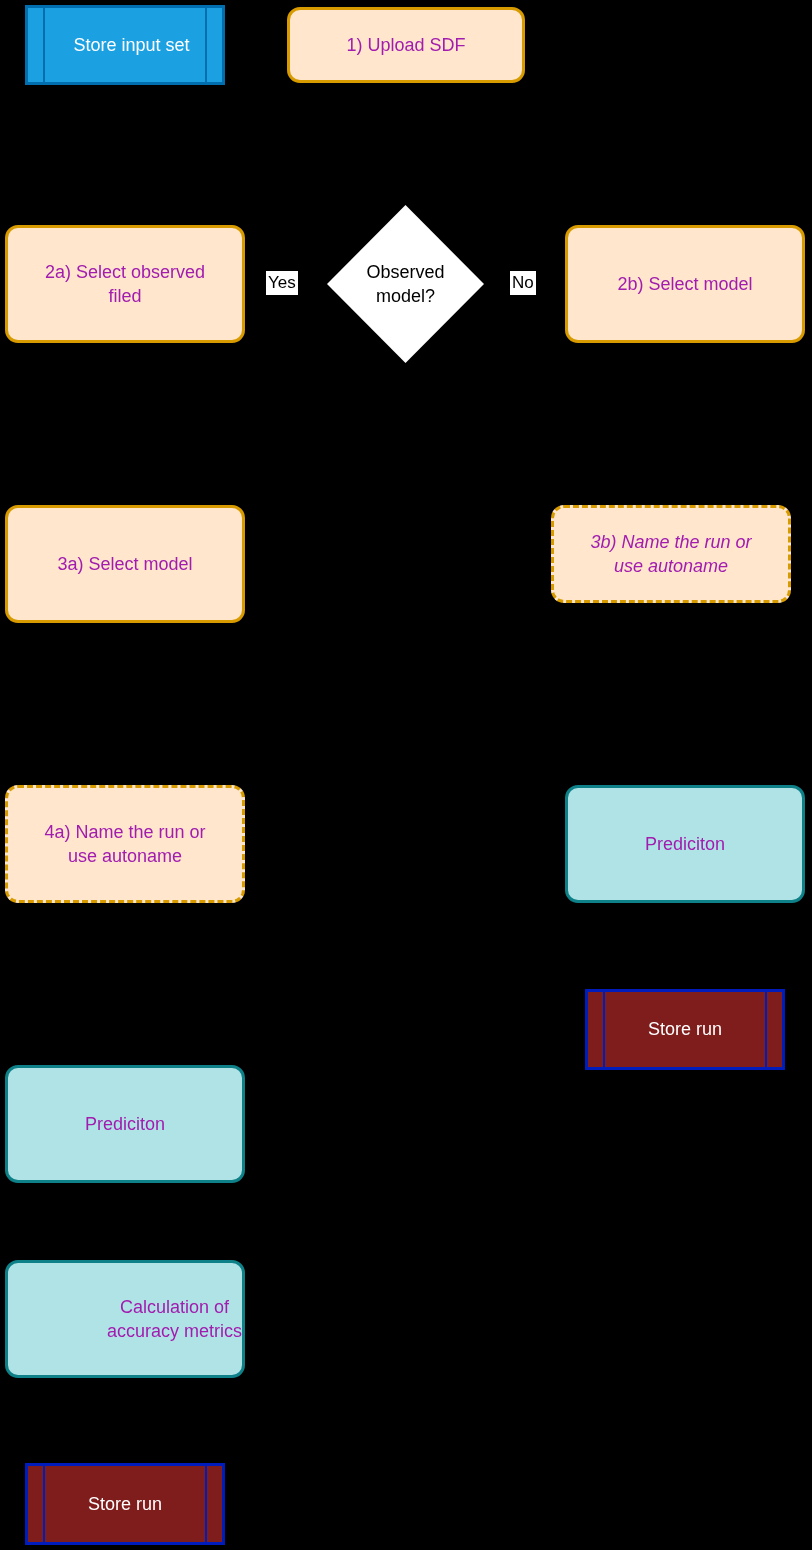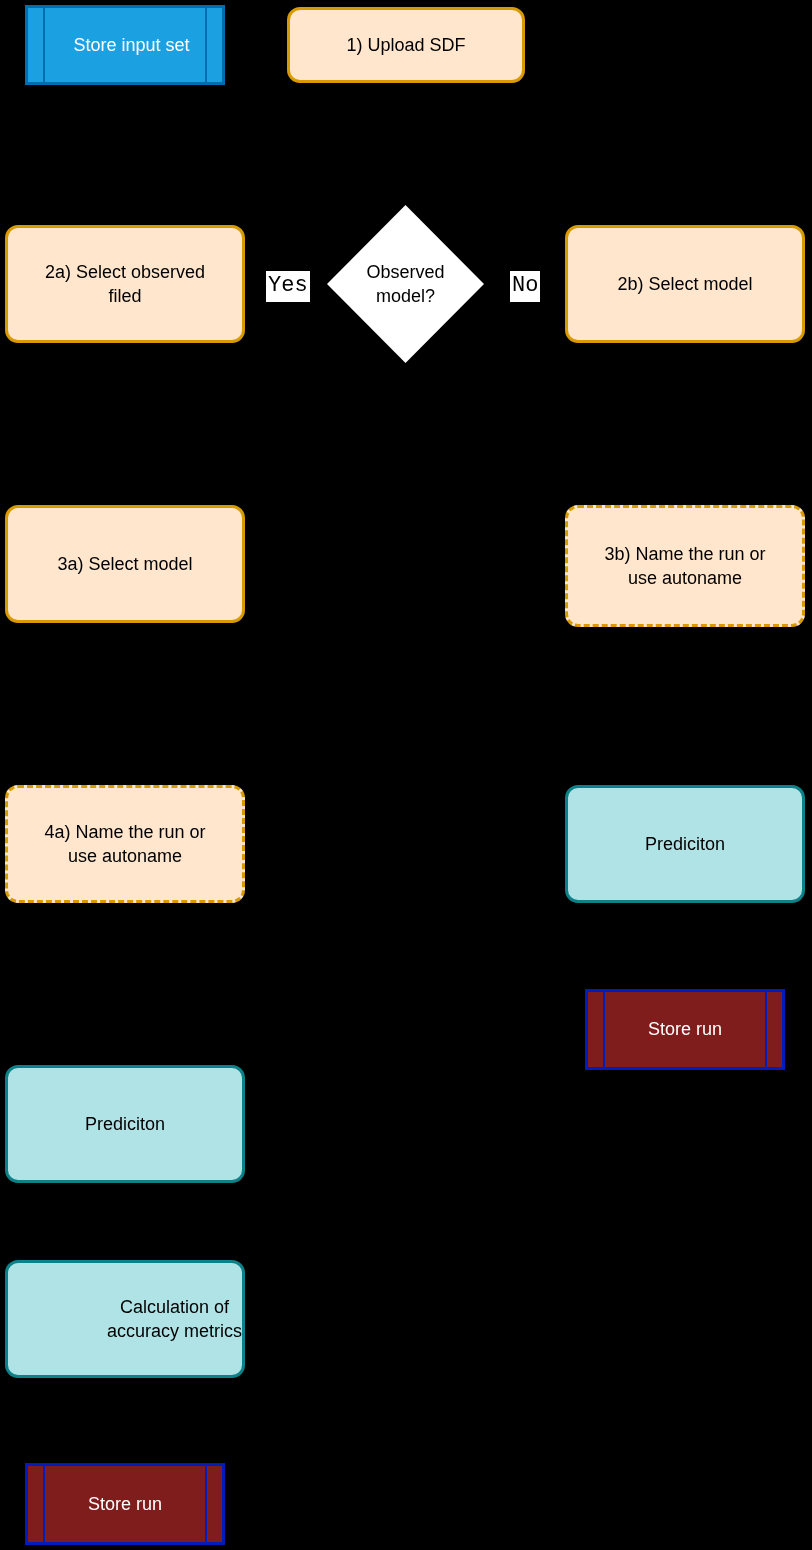--- a/index.html
+++ b/index.html
@@ -13,21 +13,21 @@
   }
   .node {
     position: absolute;
     box-sizing: border-box;
     display: flex;
     align-items: center;
     justify-content: center;
     text-align: center;
     font-size: 18px;
     line-height: 1.35;
-    color: #000000;
+    color: #a21caf;
     white-space: pre-line;
   }
   .rounded { border-radius: 13px; }
   .peach   { background: #FFE6CC; border: 3px solid #D79B00; }
   .dashed  { border-style: dashed; }
   .teal    { background: #B0E3E6; border: 3px solid #0E8088; }
   .bluestore {
     background: #1BA1E2; border: 3px solid #006EAF; color: #FFFFFF; padding-left: 13px;
   }
   .deepbluestore {
@@ -51,35 +51,34 @@
     text-align: center;
     font-size: 18px;
     line-height: 1.35;
     color: #000000;
     white-space: pre-line;
   }
   .edge-label {
     position: absolute;
     background: #FFFFFF;
     color: #000000;
-    font-size: 22px;
+    font-size: 17px;
     line-height: 1.4;
     padding: 0 2px;
-    font-family: Liberation Mono, monospace;
   }
   
   #store-input-set { left: 25px;  top: 5px;    width: 200px; height: 80px; }
   #upload-sdf      { left: 287px; top: 7px;    width: 238px; height: 76px; }
   #decision        { left: 327px; top: 205px;  width: 157px; height: 158px; }
   #yes-label       { left: 266px; top: 271px; }
   #no-label        { left: 510px; top: 271px; text-align: right; }
   #select-observed { left: 5px;   top: 225px;  width: 240px; height: 118px; }
   #select-model-b  { left: 565px; top: 225px;  width: 240px; height: 118px; }
   #select-model-a  { left: 5px;   top: 505px;  width: 240px; height: 118px; }
-  #name-run-b      { left: 565px; top: 505px;  width: 240px; height: 122px; }
+  #name-run-b      { left: 551px; top: 505px;  width: 240px; height: 98px; font-style: italic; }
   #name-run-a      { left: 5px;   top: 785px;  width: 240px; height: 118px; }
   #prediction-b    { left: 565px; top: 785px;  width: 240px; height: 118px; }
   #store-run-b     { left: 585px; top: 989px;  width: 200px; height: 81px; }
   #prediction-a    { left: 5px;   top: 1065px; width: 240px; height: 118px; }
   #calc-metrics    { left: 5px;   top: 1260px; width: 240px; height: 118px; justify-content: flex-end; }
   #store-run-a     { left: 25px;  top: 1463px; width: 200px; height: 82px; }
 </style>
 </head>
 <body>
 

